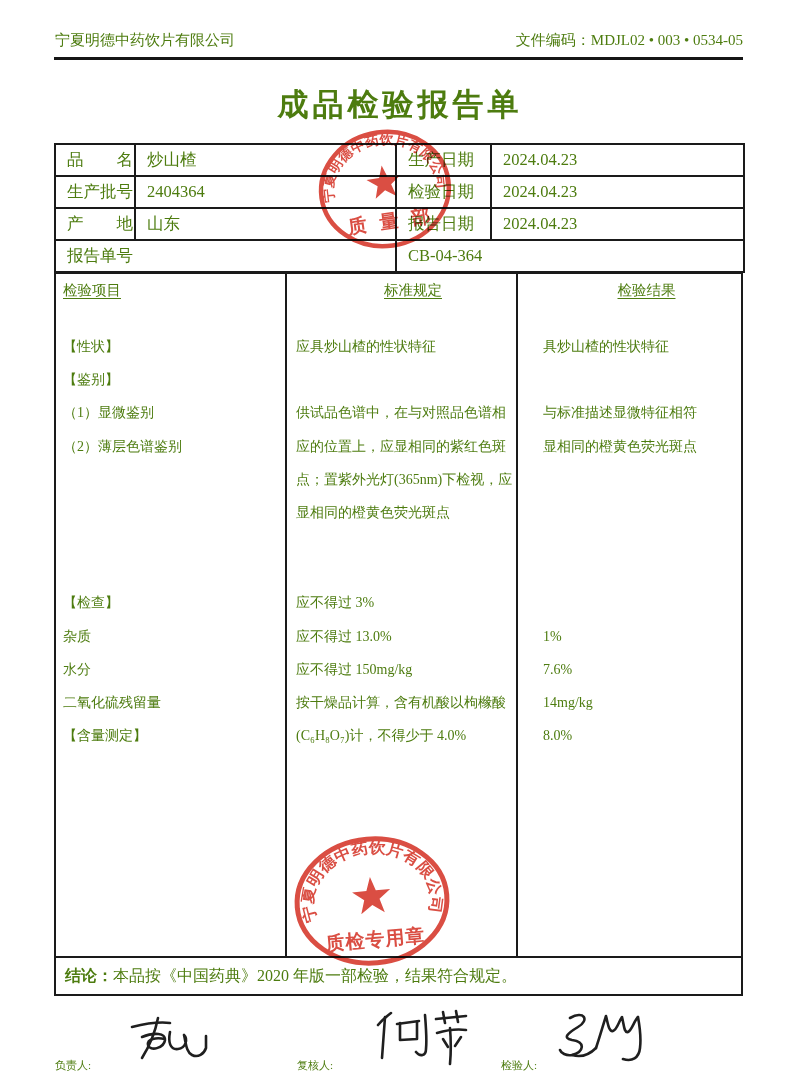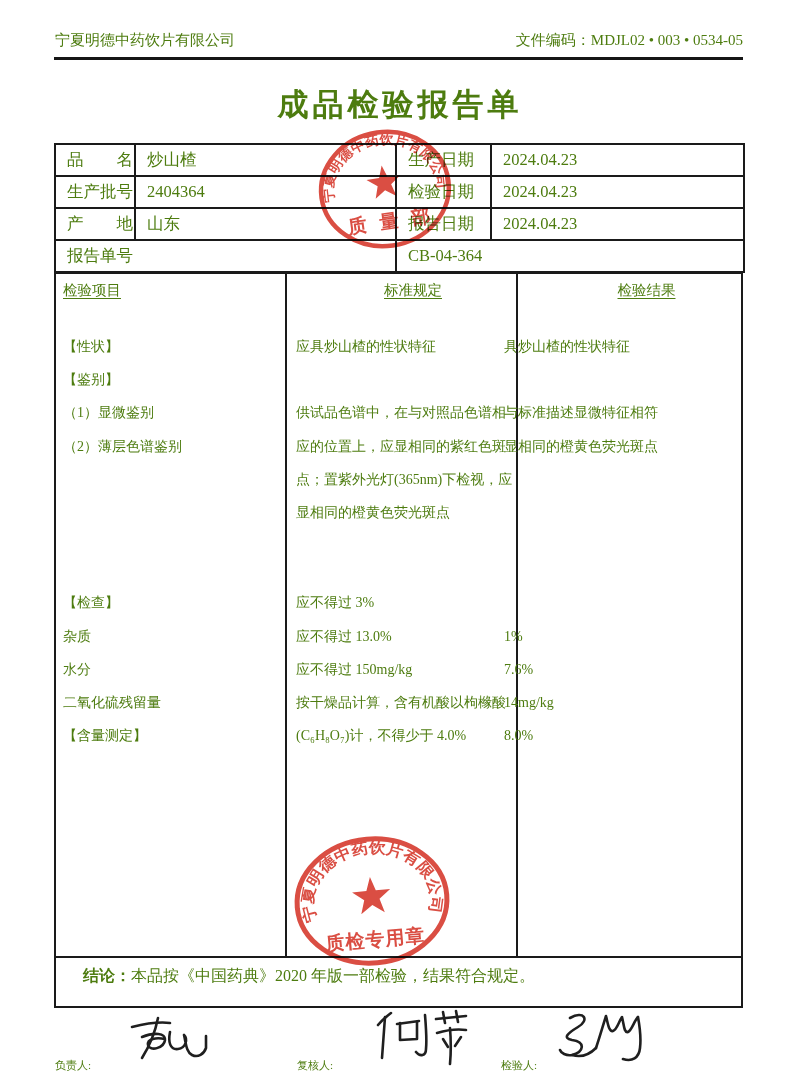--- a/index.html
+++ b/index.html
@@ -27,27 +27,27 @@
   .t2 .vline { position:absolute; top:0; bottom:0; width:2px; background:#1a1a1a; }
   .t2 .v1 { left:229px; } .t2 .v2 { left:460px; }
   .t2 .th { position:absolute; top:7px; font-size:14.5px;
             text-decoration:underline; text-underline-offset:3px; white-space:nowrap; }
   .t2 .th1 { left:7px; }
   .t2 .th2 { left:231px; width:252px; text-align:center; }
   .t2 .th3 { left:462px; width:225px; text-align:center;padding-left:32px; }
   .t2 .col { position:absolute; top:56px; }
   .t2 .c1 { left:7px;  width:218px; }
   .t2 .c2 { left:240px; width:218px; }
-  .t2 .c3 { left:448px; width:215px;font-family:Liberation Serif, serif; }
+  .t2 .c3 { left:487px; width:215px;font-family:Liberation Serif, serif; }
   .ln  { height:33.2px; line-height:33.2px; font-size:14px; white-space:nowrap; }
   .gap { height:24px; }
 
-  .concl { position:absolute; top:956px; left:54px; width:689px; height:52px;
+  .concl { position:absolute; top:956px; left:54px; width:689px; height:40px;
            border:2px solid #1a1a1a; line-height:36px; font-size:16px;
-           padding-left:27px; white-space:nowrap; }
+           padding-left:9px; white-space:nowrap; }
   .concl b { font-weight:bold; }
 
   .sig-label { position:absolute; top:1058px; font-size:11px; white-space:nowrap;font-family:Liberation Serif, serif; }
   .sig { position:absolute; }
   .sig path { fill:none; stroke:#1f1f1f; stroke-width:2.6;
               stroke-linecap:round; stroke-linejoin:round; }
 
   .stamp { position:absolute; mix-blend-mode:multiply; opacity:.9; }
   .stamp text { font-family:"Liberation Serif","DejaVu Serif",serif; font-weight:bold; }
 </style>

